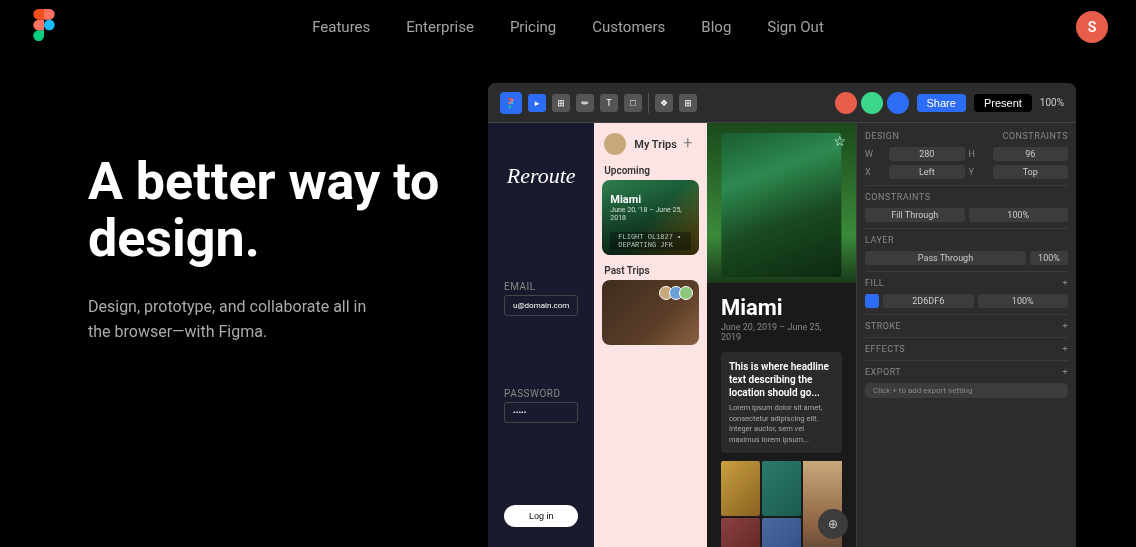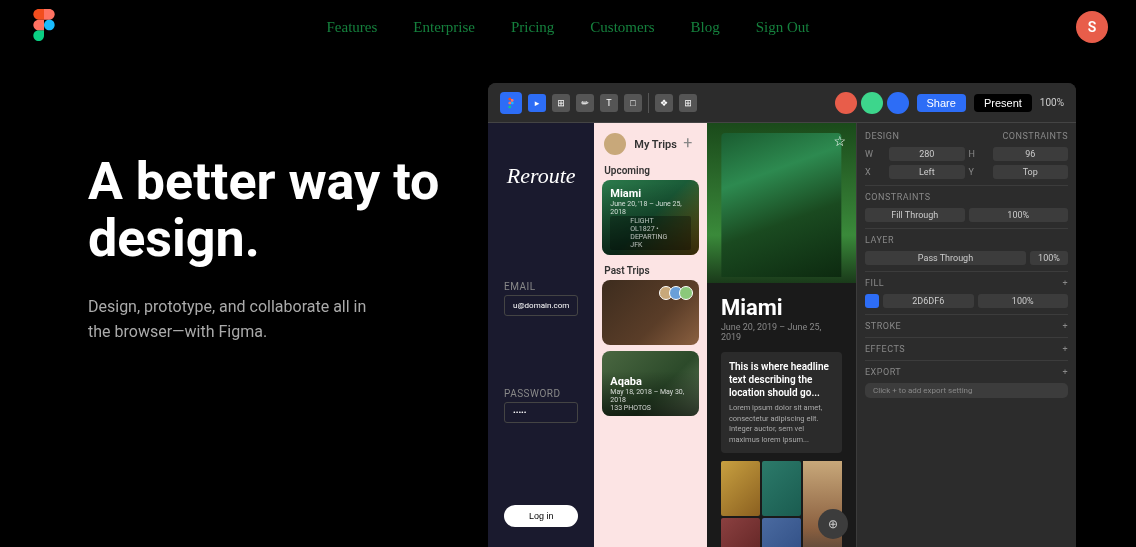--- a/index.html
+++ b/index.html
@@ -31,25 +31,24 @@
     }
 
     .nav-links {
       display: flex;
       align-items: center;
       gap: 36px;
       list-style: none;
     }
 
     .nav-links a {
-      color: #15803d;
+      color: #a3a3a3;
       text-decoration: none;
       font-size: 15px;
       font-weight: 400;
-      font-family: Liberation Serif, serif;
     }
 
     .nav-avatar {
       width: 32px;
       height: 32px;
       background: #e85d4a;
       border-radius: 50%;
       display: flex;
       align-items: center;
       justify-content: center;
@@ -335,24 +334,25 @@
 
     .travel-card-date {
       font-size: 7px;
       color: rgba(255,255,255,0.8);
     }
 
     .travel-card-flight {
       font-size: 7px;
       color: rgba(255,255,255,0.7);
       background: rgba(0,0,0,0.3);
-      padding: 1px 20px;
+      padding: 1px 8px;
       border-radius: 2px;
-      margin-top: 0;
+      margin-top: 10px;
       display: inline-block;
+      font-family: Liberation Mono, monospace;
     }
 
     .travel-photos-count {
       font-size: 7px;
       color: rgba(255,255,255,0.8);
     }
 
     .travel-dc-avatars {
       position: absolute;
       top: 6px;
@@ -691,29 +691,20 @@
               <div class="travel-card" style="position:relative;">
                 <div class="travel-card-dc" style="height:65px; position:relative;">
                   <div class="travel-dc-avatars">
                     <div class="dc-avatar"></div>
                     <div class="dc-avatar b"></div>
                     <div class="dc-avatar c"></div>
                   </div>
                 </div>
               </div>
 
-              <div class="travel-card">
-                <div class="travel-card-aqaba" style="height:65px; position:relative;">
-                  <div class="travel-card-overlay">
-                    <div class="travel-card-city">Aqaba</div>
-                    <div class="travel-card-date">May 18, 2018 – May 30, 2018</div>
-                    <div class="travel-photos-count">133 PHOTOS</div>
-                  </div>
-                </div>
-              </div>
             </div>
 
             <div class="miami-panel">
               <div class="miami-bg-img">
 
                 <div style="position:absolute; top:10px; left:50%; transform:translateX(-50%); width:80%; height:90%; background: linear-gradient(160deg, #1a5c30 0%, #2d8a50 30%, #1a4a20 60%, #0d2a10 100%); border-radius:4px 4px 0 0;"></div>
                 <div class="miami-star">☆</div>
               </div>
               <div class="miami-content">
                 <div class="miami-city-name">Miami</div>

